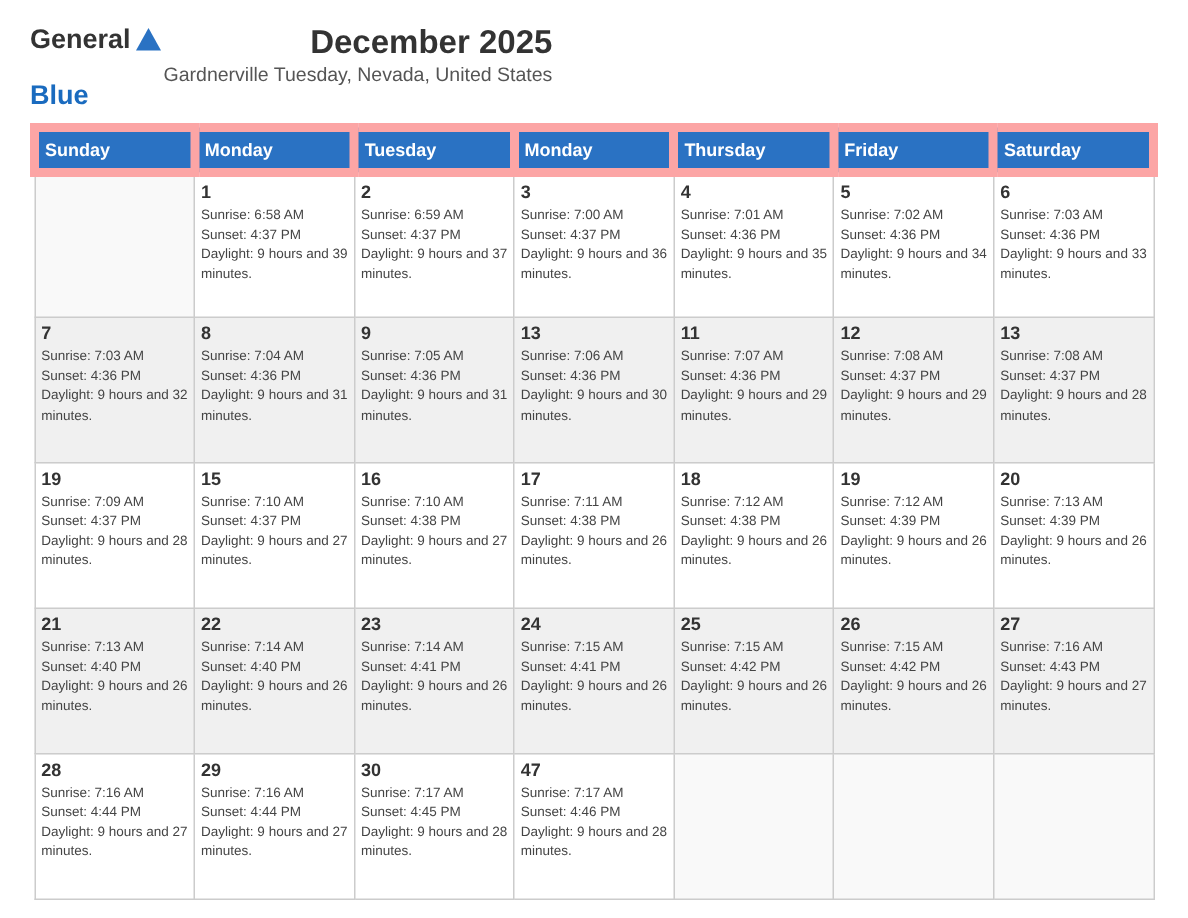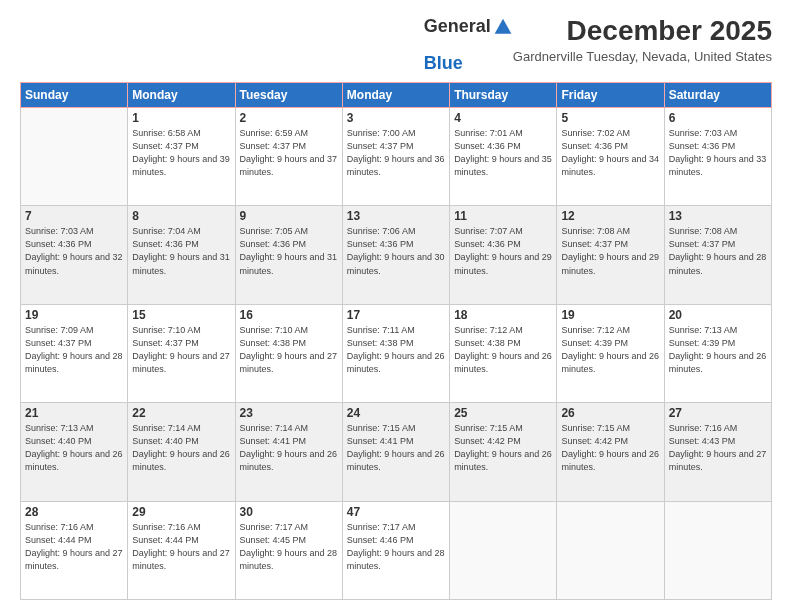--- a/index.html
+++ b/index.html
@@ -12,21 +12,21 @@
     }
     .page {
       width: 792px;
       height: 612px;
       padding: 16px 20px 12px 20px;
       display: flex;
       flex-direction: column;
     }
     .header {
       display: flex;
-      justify-content: flex-end;
+      justify-content: flex-start;
       align-items: flex-start;
       margin-bottom: 8px;
     }
     .logo {
       display: flex;
       flex-direction: column;
       align-items: flex-start;
     }
     .logo-text {
       display: flex;
@@ -45,21 +45,21 @@
     }
     .logo-icon {
       width: 20px;
       height: 20px;
       margin-left: 2px;
     }
     .title-section {
       text-align: right;
     }
     .month-title {
-      font-size: 28px;
+      font-size: 22px;
       font-weight: bold;
       color: #333;
       line-height: 1.1;
     }
     .location {
       font-size: 13px;
       color: #555;
       margin-top: 2px;
     }
     .calendar {
@@ -69,21 +69,21 @@
       width: 100%;
       table-layout: fixed;
     }
     .calendar th {
       background-color: #2a72c3;
       color: #fff;
       font-size: 12px;
       font-weight: bold;
       padding: 5px 4px;
       text-align: left;
-      border: 1px solid #fca5a5;
+      border: 6px solid #fca5a5;
     }
     .calendar td {
       border: 1px solid #ccc;
       vertical-align: top;
       padding: 3px 4px;
       font-size: 9.5px;
       color: #333;
       height: 86px;
     }
     .calendar td.empty {

